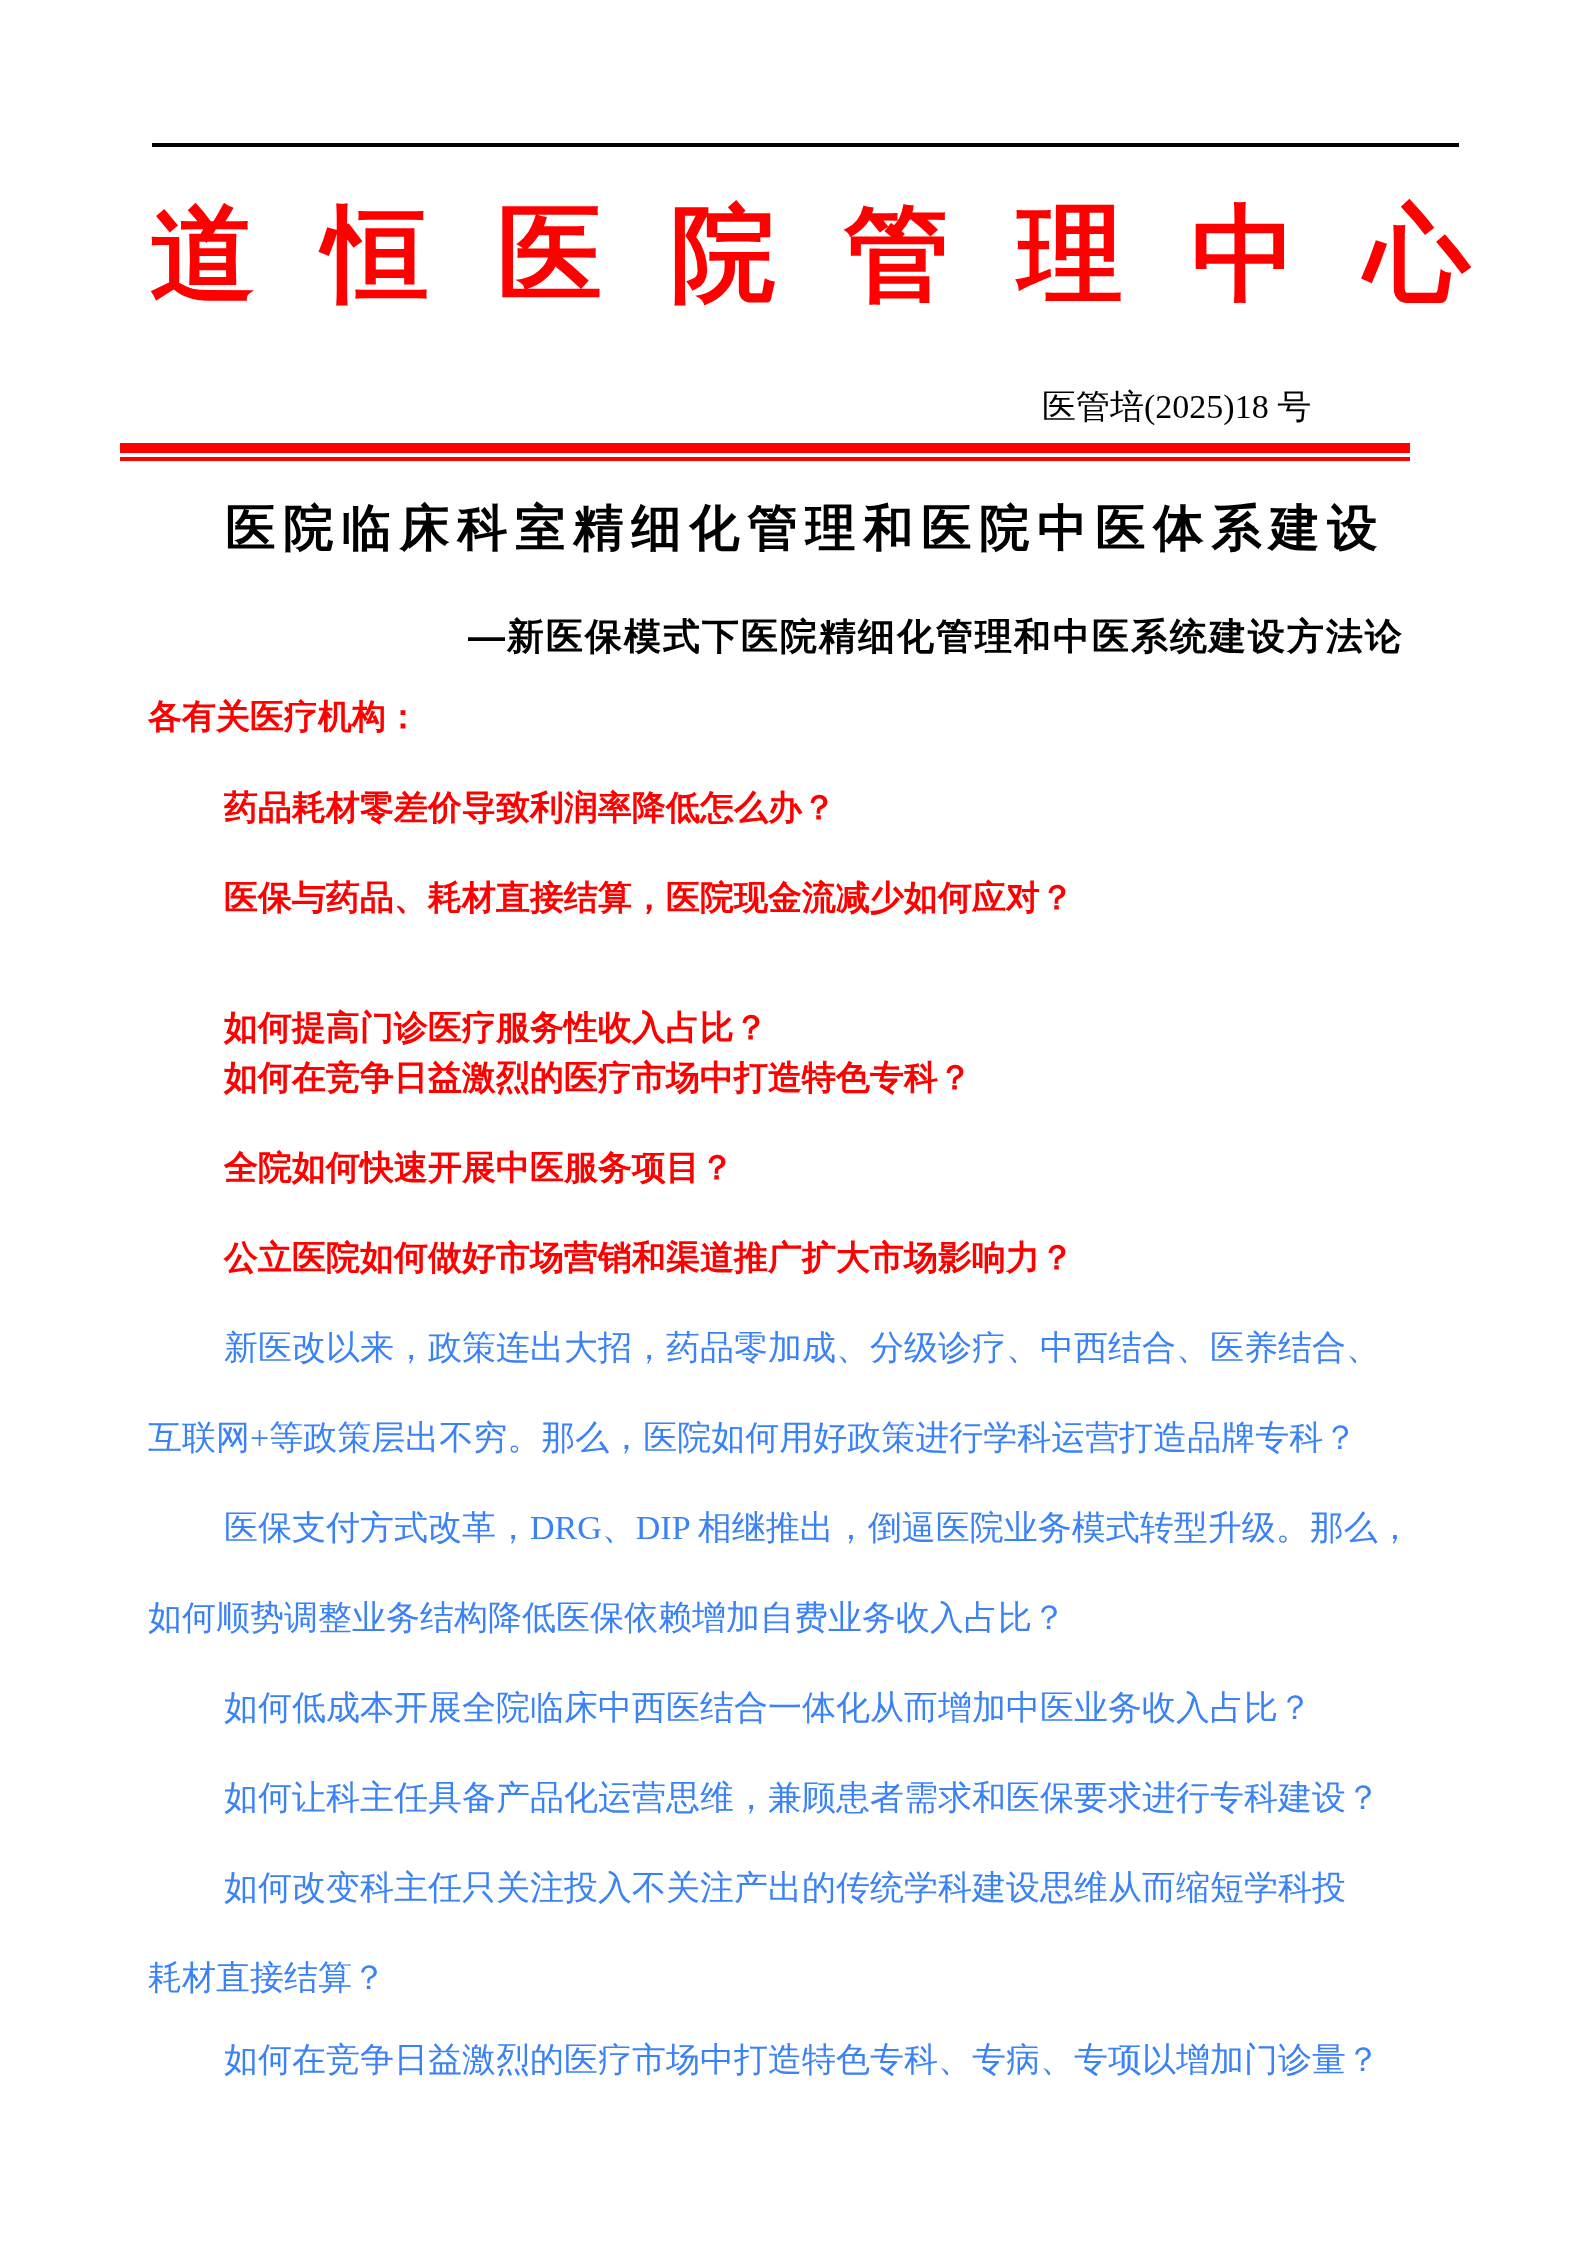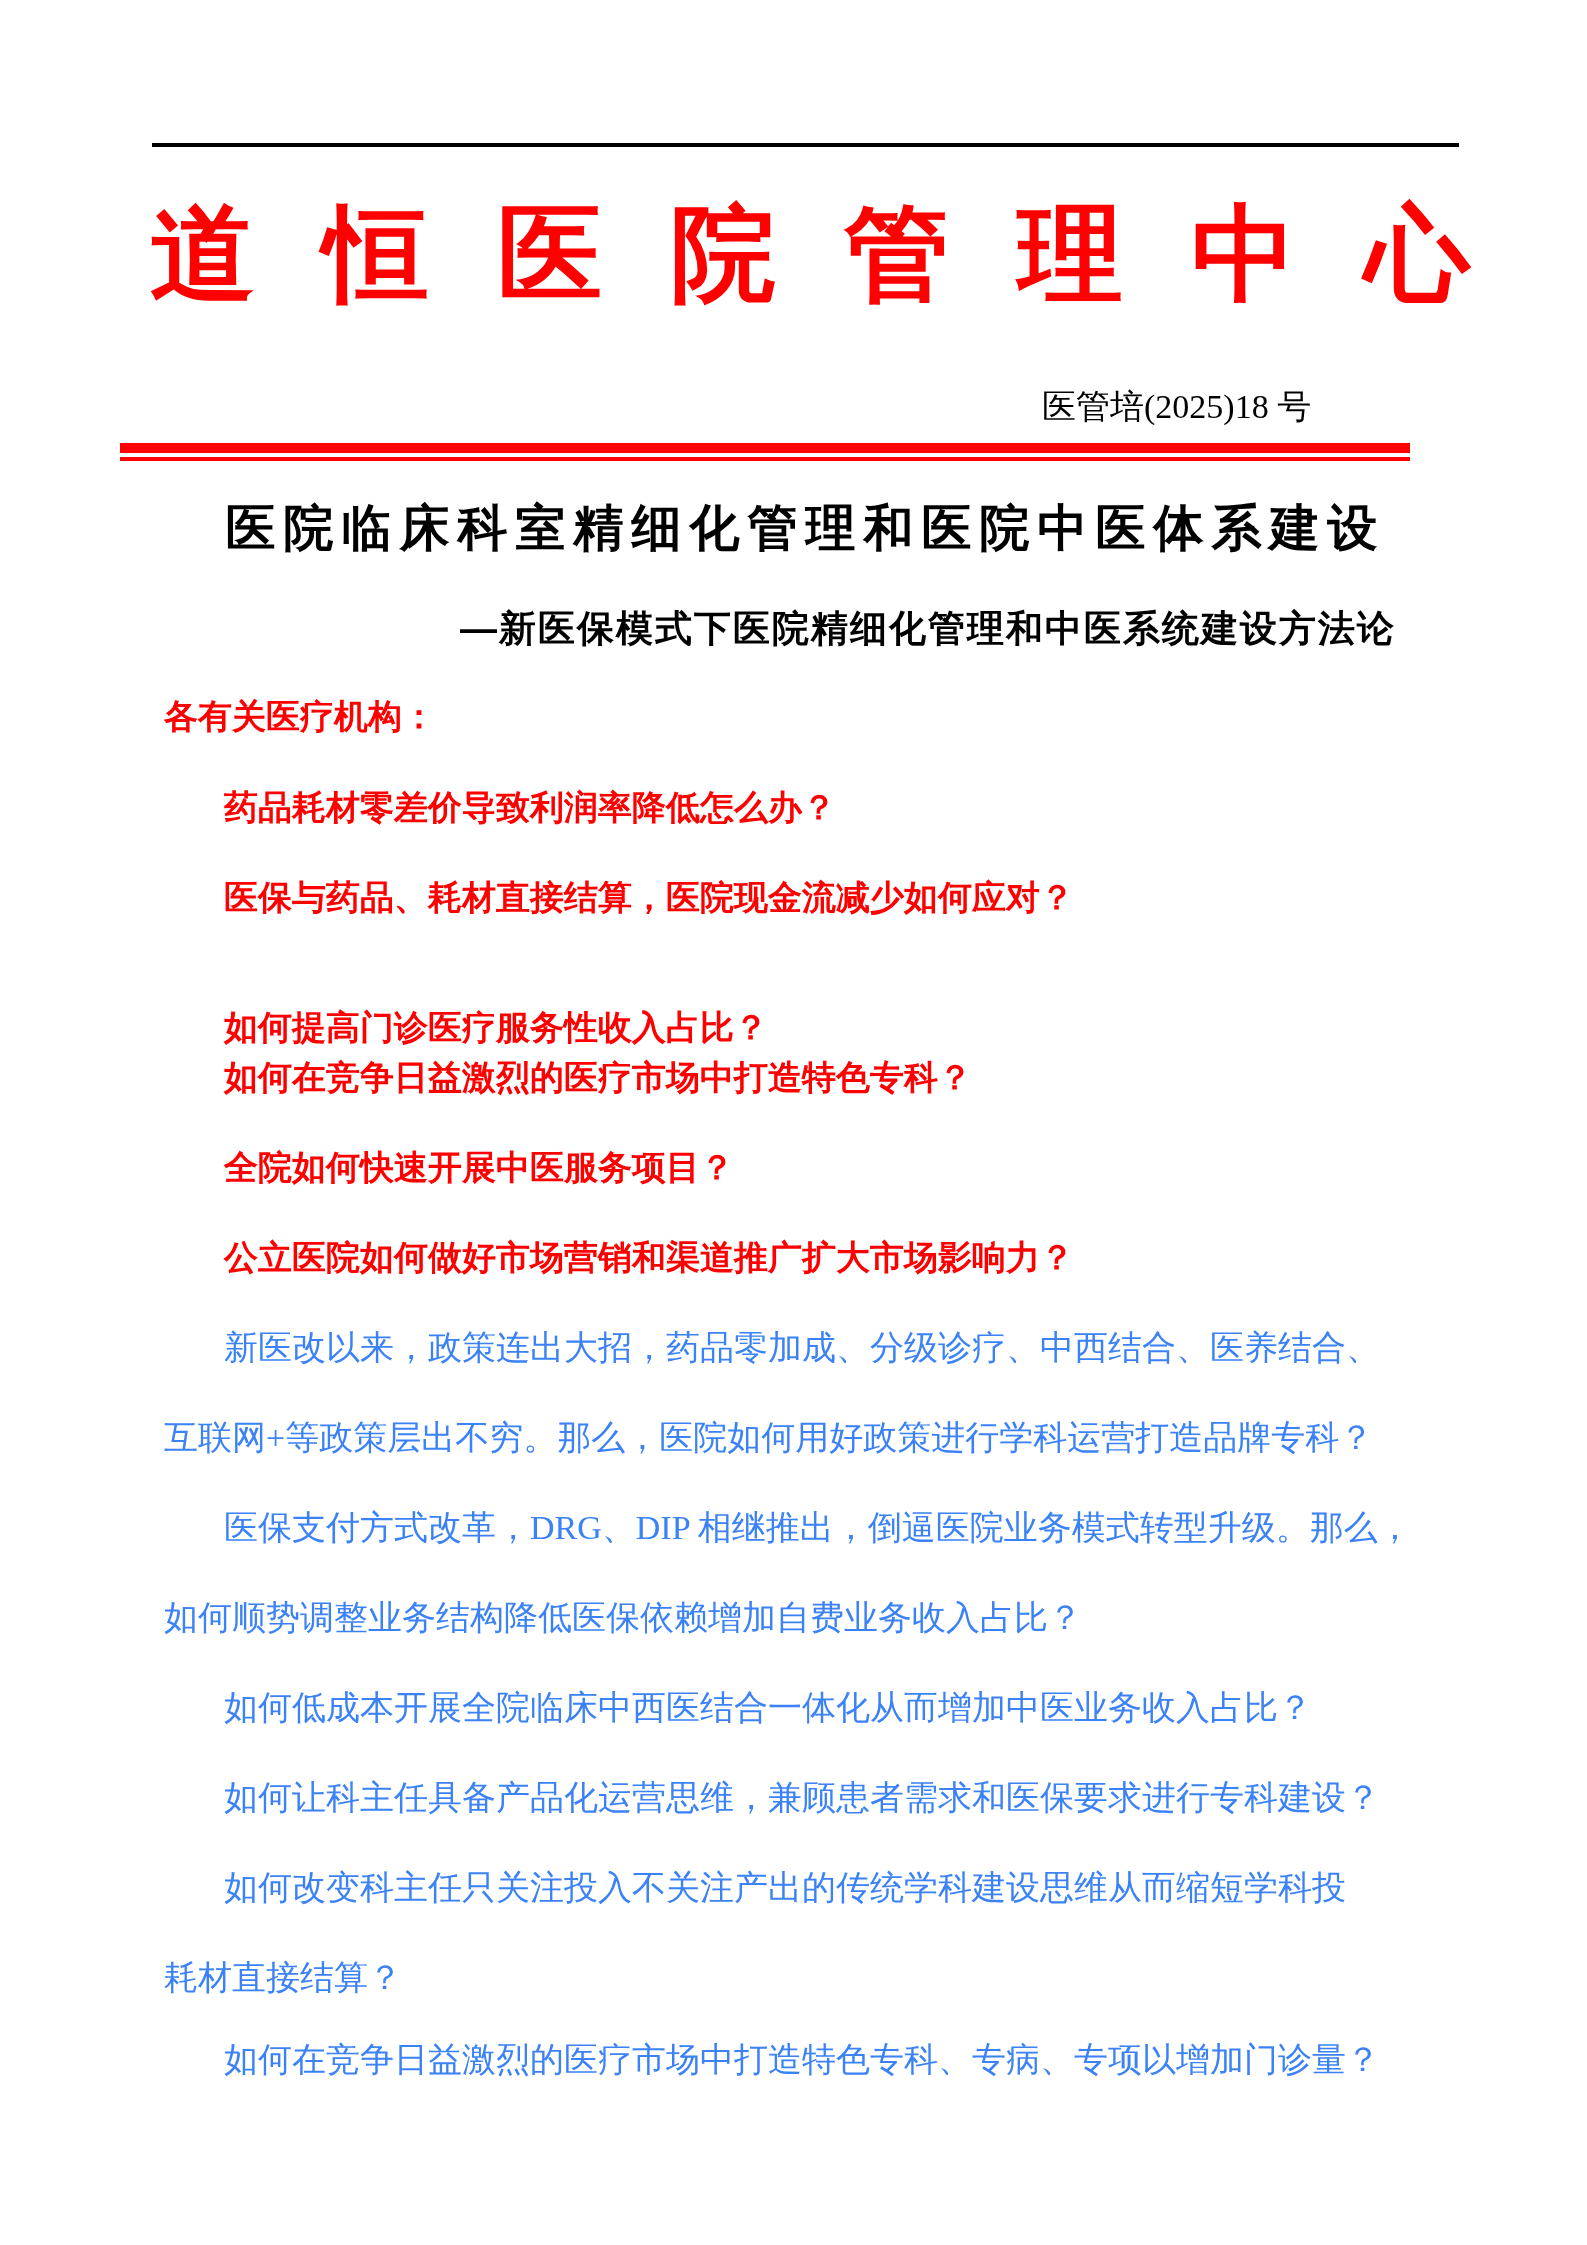--- a/index.html
+++ b/index.html
@@ -56,38 +56,38 @@
     font-size: 50px;
     font-weight: bold;
     letter-spacing: 8px;
     color: #000000;
     line-height: 1.15;
     white-space: nowrap;
   }
   .doc-subtitle {
     position: absolute;
     left: 452px; top: 600px;
-    margin: 8px;
+    margin: 16px;
     font-family: "Liberation Sans", sans-serif;
     font-size: 37px;
     font-weight: bold;
     letter-spacing: 2px;
     color: #000000;
     line-height: 1.15;
     white-space: nowrap;
   }
   .bline {
     position: absolute;
     font-size: 34px;
     line-height: 1.15;
     white-space: nowrap;
     color: #3b82f6;
   }
   .bline.red { color: #ff0000; font-weight: bold; }
-  .bline.flush  { left: 164px; }
+  .bline.flush  { left: 148px; }
   .bline.indent { left: 224px; }
 </style>
 </head>
 <body>
 
 <div class="page">
 
   <div class="top-rule"></div>
 
   <div class="org-title">

